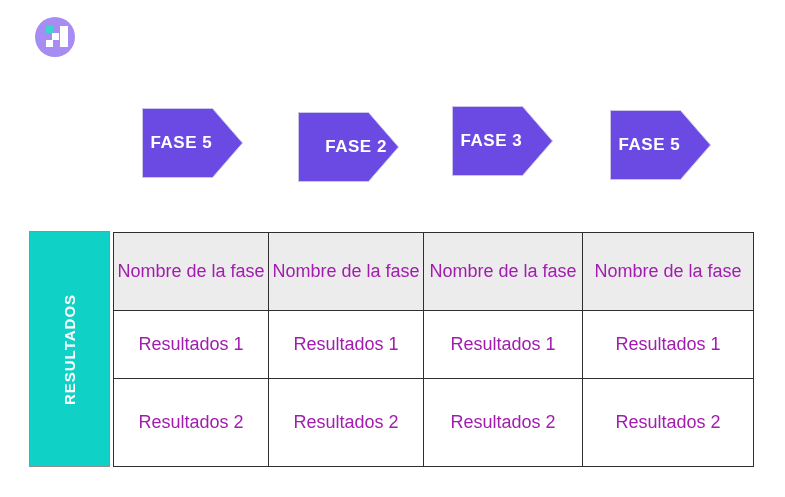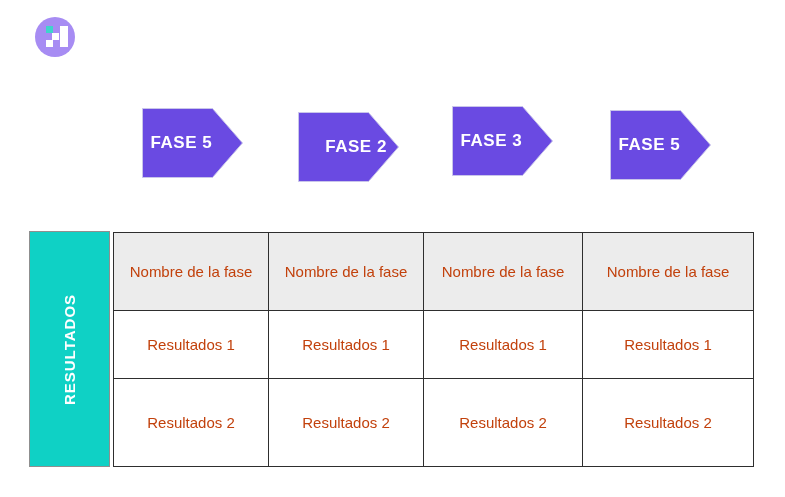--- a/index.html
+++ b/index.html
@@ -51,21 +51,21 @@
     font-size:15px;font-weight:bold;letter-spacing:1px;
   }
 
   
   .grid{
     position:absolute;left:113px;top:232px;width:640px;height:235px;
     border-collapse:collapse;table-layout:fixed;
   }
   .grid td{
     border:1px solid var(--border-dark);text-align:center;vertical-align:middle;
-    font-size:15px;color:#c2410c;padding:0;background:#ffffff;
+    font-size:18px;color:#a21caf;padding:0;background:#ffffff;
   }
   .grid tr.hdr td{background:var(--header-gray);}
   .grid tr.hdr{height:65px;}
   .grid tr.r1{height:57px;}
   .grid tr.r2{height:74px;}
   .grid tr.r3{height:56px;}
   .grid col.c1{width:155px;}
   .grid col.c2{width:155px;}
   .grid col.c3{width:159px;}
   .grid col.c4{width:171px;}

